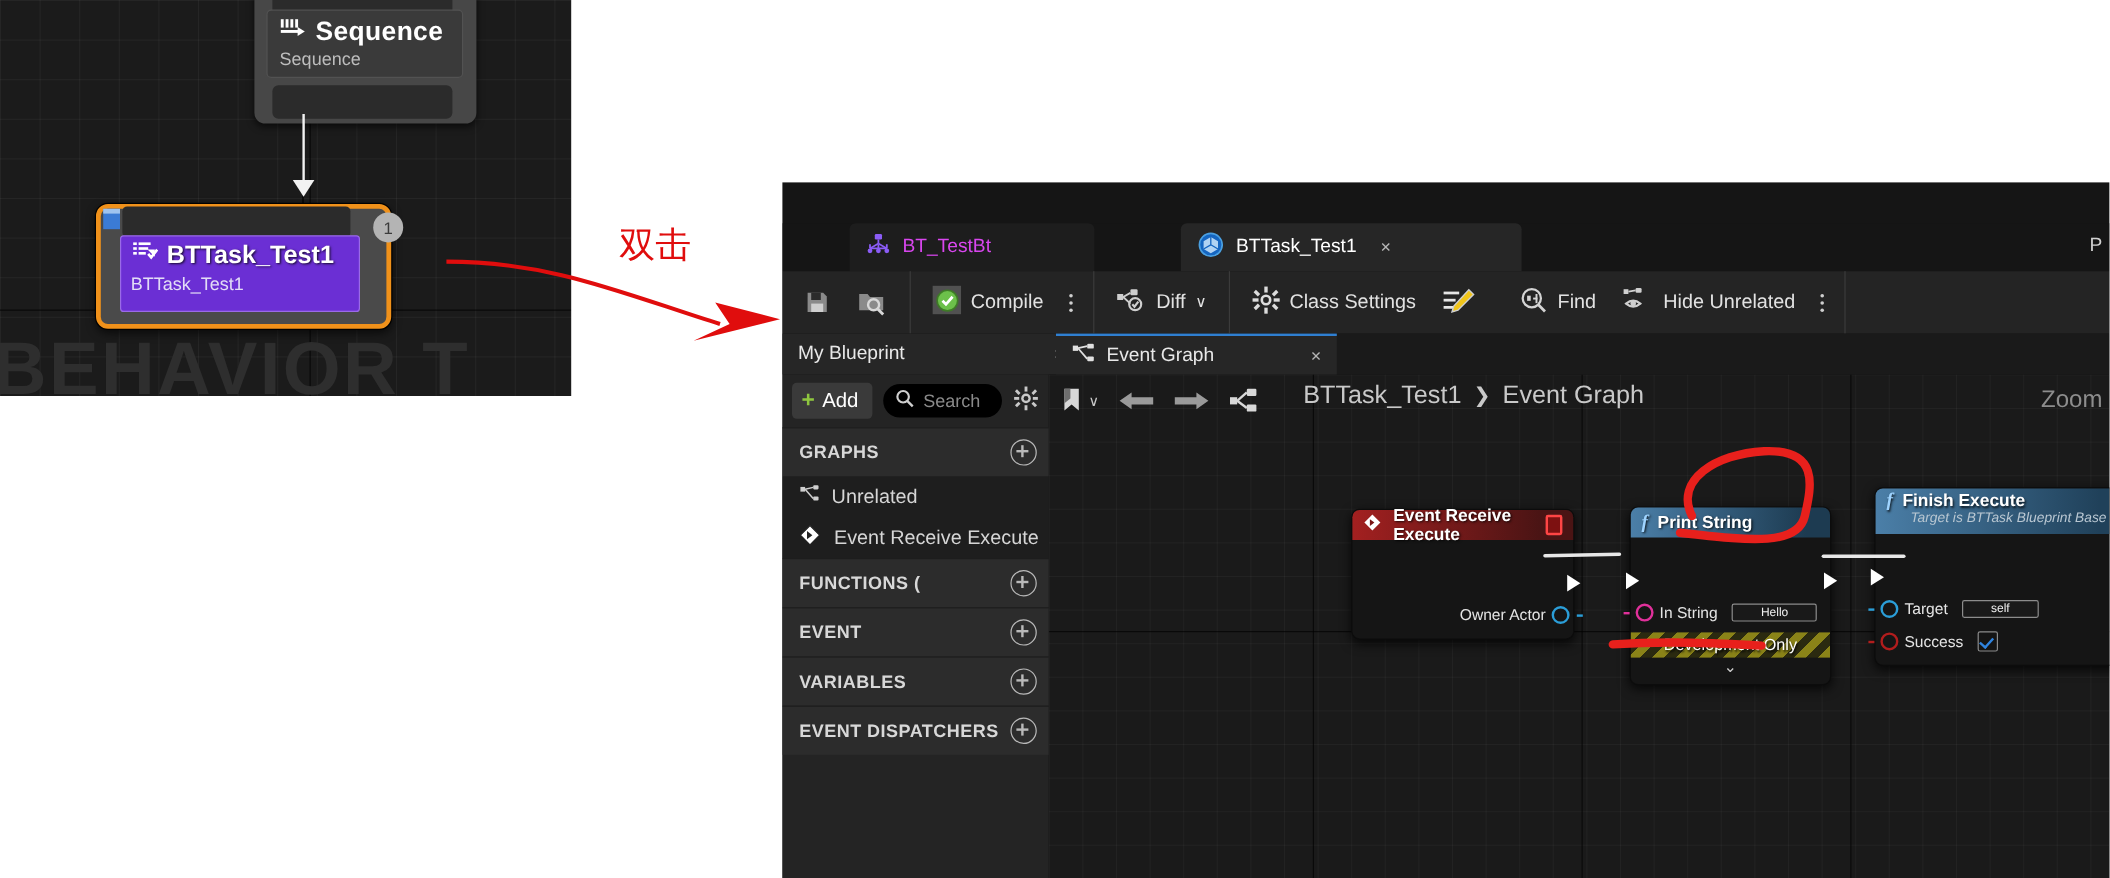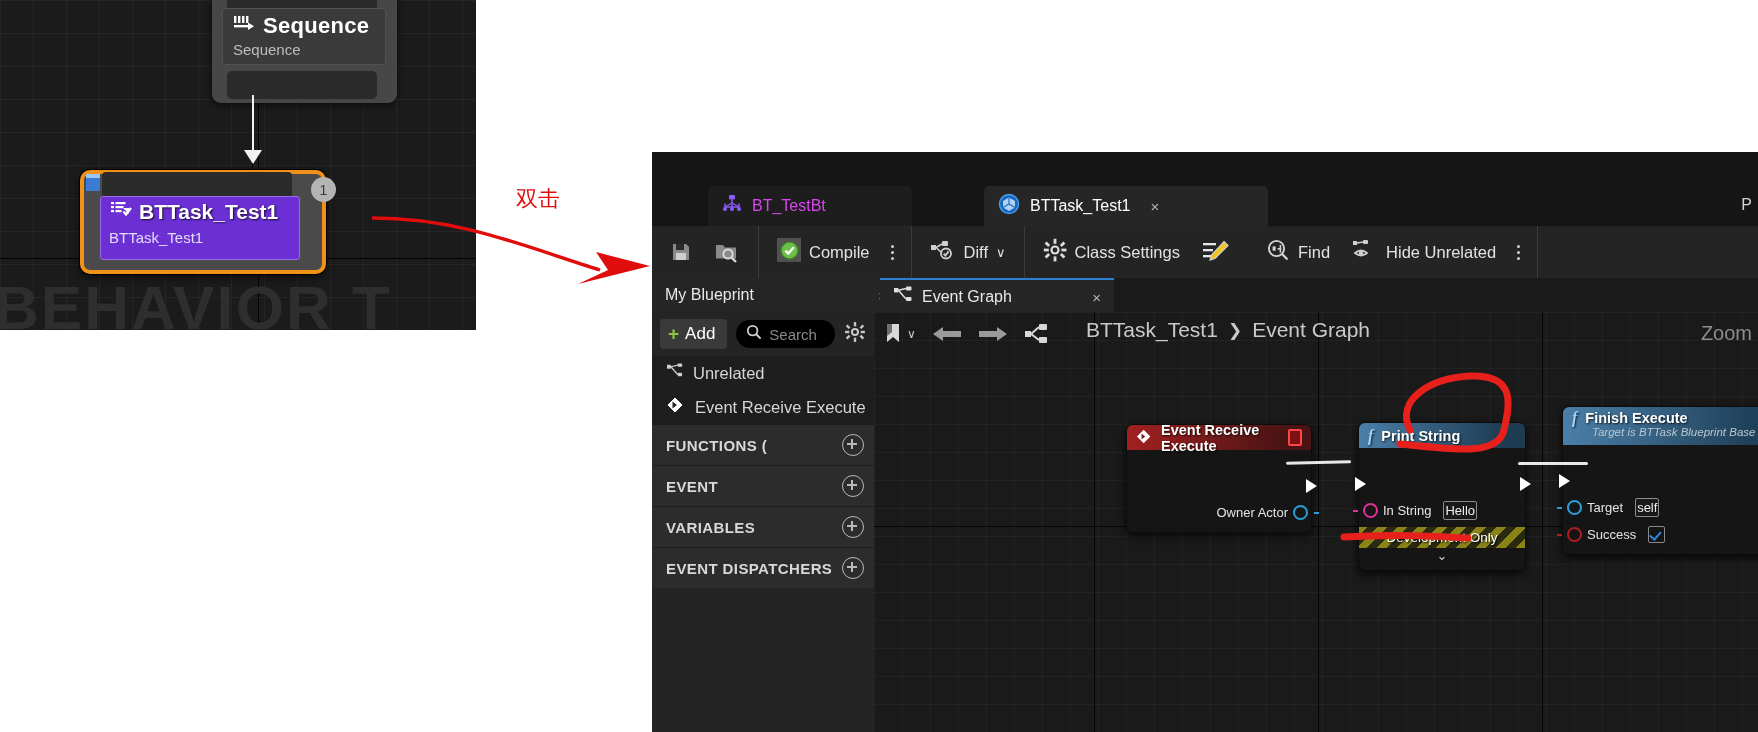--- a/index.html
+++ b/index.html
@@ -60,21 +60,21 @@
     text-shadow:1px 1px 2px rgba(0,0,0,.8);}
   .task-sub{position:absolute;left:8px;top:32px;color:#e2dcf6;font-size:15px;}
   .task-index{position:absolute;right:-14px;top:3px;width:25px;height:25px;
     border-radius:50%;background:#b4b4b4;color:#3b3b3b;font-size:14px;
     display:flex;align-items:center;justify-content:center;}
 
   
   #annot-svg{position:absolute;left:0;top:0;width:1758px;height:732px;
     pointer-events:none;z-index:60;}
   .annot-text{position:absolute;left:516px;top:184px;color:#e00d0d;
-    font-size:22px;font-family:"DejaVu Sans",sans-serif;z-index:61;}
+    font-size:30px;font-family:"DejaVu Sans",sans-serif;z-index:61;}
 
   
   #ue{position:absolute;left:652px;top:152px;width:1106px;height:580px;
     background:#151515;overflow:hidden;color:#dcdcdc;}
 
   
   .ue-menubar{position:absolute;left:0;top:0;width:1106px;height:34px;
     background:#151515;display:flex;align-items:center;}
   .ue-logo{position:absolute;left:-8px;top:1px;width:44px;height:44px;border-radius:50%;
     background:radial-gradient(circle at 35% 30%,#6b6b6b,#1d1d1d 70%);
@@ -171,21 +171,21 @@
   .pin-exec{width:0;height:0;border-left:11px solid #fff;border-top:7px solid transparent;
     border-bottom:7px solid transparent;}
   .pin-dot{width:11px;height:11px;border-radius:50%;border:2.5px solid #2b9ed8;}
   .pin-dot.pink{border-color:#e0309a;}
   .pin-dot.red{border-color:#b21d1d;}
   .pin-dot:after{content:"";display:block;}
   .pin-tail{width:5px;height:2px;background:#2b9ed8;margin-left:1px;}
   .pin-tail.pink{background:#e0309a;}
   .pin-tail.red{background:#b21d1d;}
   .valuebox{border:1px solid #8c8c8c;border-radius:2px;background:#191919;
-    font-size:13px;color:#f0f0f0;padding:1px 1px;margin-left:7px;}
+    font-size:10px;color:#f0f0f0;padding:1px 23px;margin-left:7px;}
   .devonly{margin-top:5px;height:21px;display:flex;align-items:center;justify-content:center;
     font-size:13.5px;color:#fff;text-shadow:1px 1px 2px #000;
     background:repeating-linear-gradient(-45deg,#8a8318 0 7px,#2b2a10 7px 14px);}
   .chev{text-align:center;color:#cfcfcf;font-size:13px;line-height:12px;margin-top:2px;}
   .ckbox{width:15px;height:15px;border:1px solid #8a8a8a;border-radius:2px;background:#141414;
     margin-left:7px;position:relative;}
   .ckbox:after{content:"";position:absolute;left:3px;top:2px;width:5px;height:9px;
     border:solid #2f84e0;border-width:0 2.4px 2.4px 0;transform:rotate(42deg);}
   .wire{position:absolute;height:3px;background:#e8e8e8;z-index:5;border-radius:2px;}
   .stopbox{width:13px;height:13px;border:2px solid #ff4545;background:#7d1111;
@@ -444,20 +444,24 @@
             <rect x="3.2" y="4" width="2.6" height="4.6" transform="rotate(-45 4.5 6.3)"></rect>
             <rect x="18.2" y="15.2" width="2.6" height="4.6" transform="rotate(-45 19.5 17.5)"></rect>
             <rect x="3.2" y="15.2" width="2.6" height="4.6" transform="rotate(45 4.5 17.5)"></rect>
             <rect x="18.2" y="4" width="2.6" height="4.6" transform="rotate(45 19.5 6.3)"></rect>
           </g>
           <circle cx="12" cy="12" r="2.2" fill="#242424"></circle>
         </svg>
       </span>
     </div>
 
+    <div class="mb-sectionhdr">
+      <span>GRAPHS</span>
+      <span class="circ-plus"></span>
+    </div>
     <div class="mb-item">
       <span>
         <svg width="18" height="16" viewBox="0 0 20 18">
           <rect x="1" y="2" width="4.4" height="4.4" fill="#d0d0d0"></rect>
           <rect x="13" y="0.5" width="5" height="3.8" rx="1" fill="#d0d0d0"></rect>
           <rect x="13" y="11" width="5" height="3.8" rx="1" fill="#d0d0d0"></rect>
           <line x1="5.4" y1="4.2" x2="13" y2="2.4" stroke="#d0d0d0" stroke-width="1.4"></line>
           <line x1="5.4" y1="4.2" x2="13" y2="12.9" stroke="#d0d0d0" stroke-width="1.4"></line>
         </svg>
       </span>

